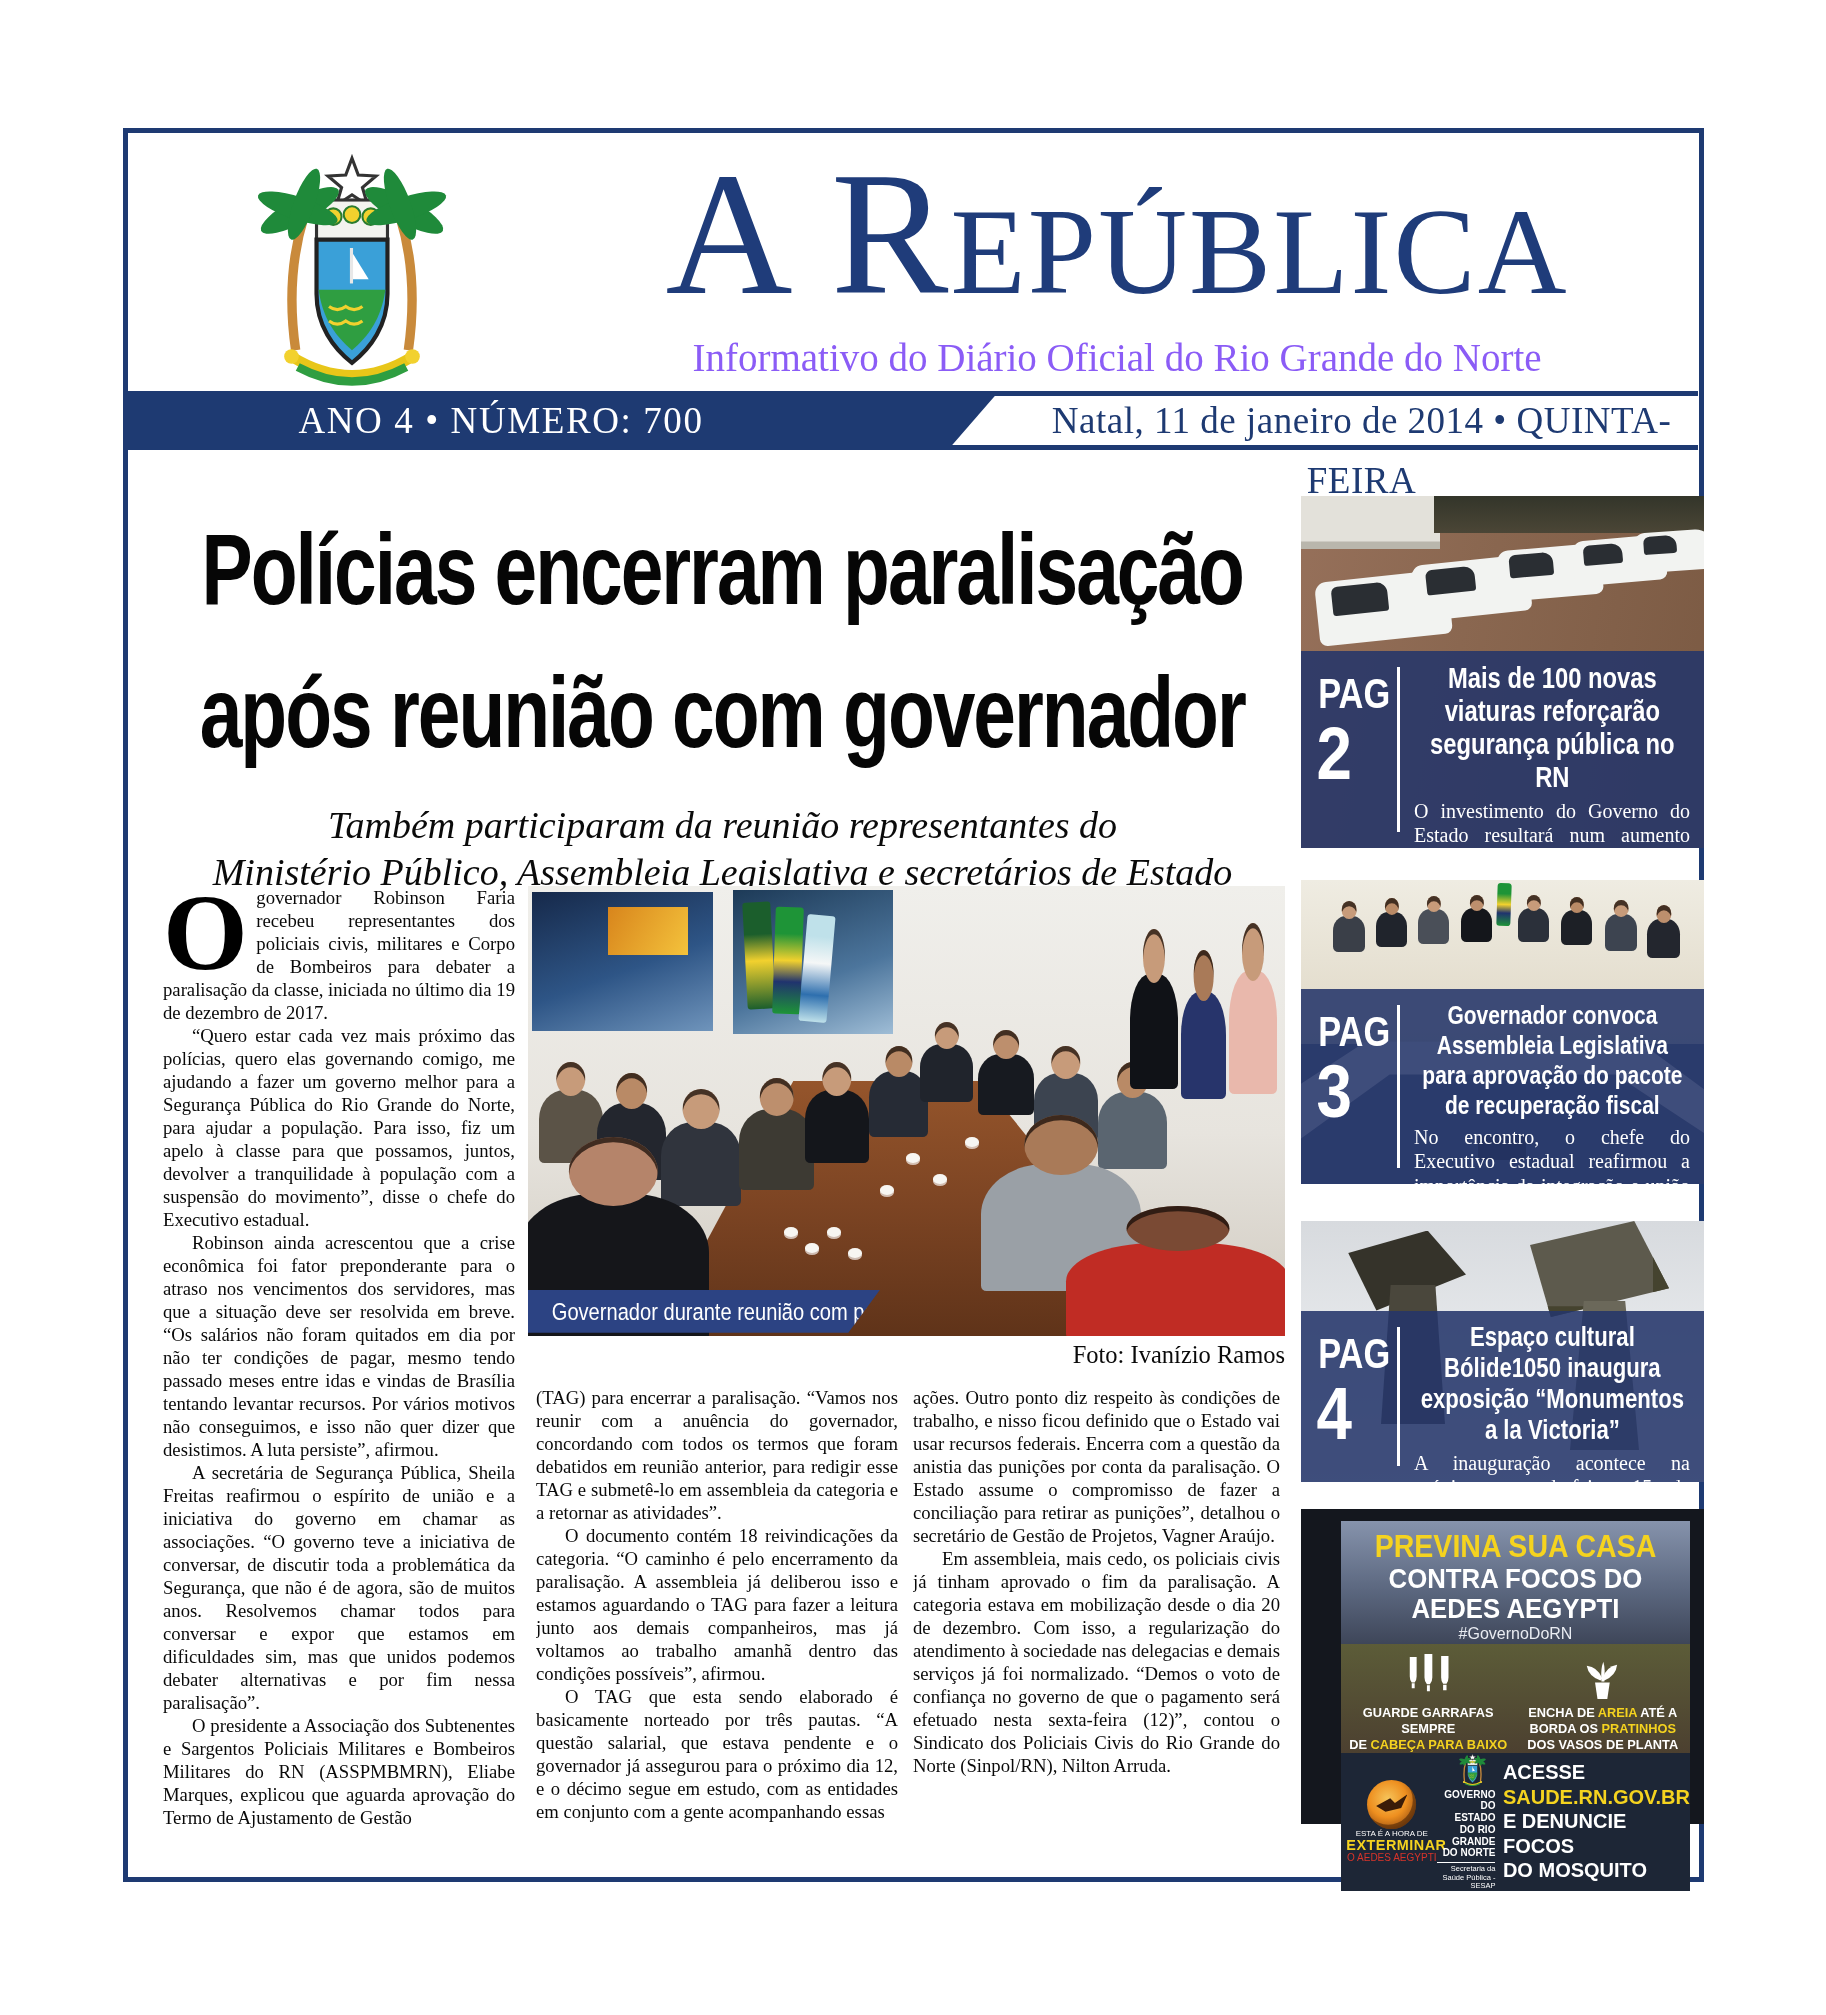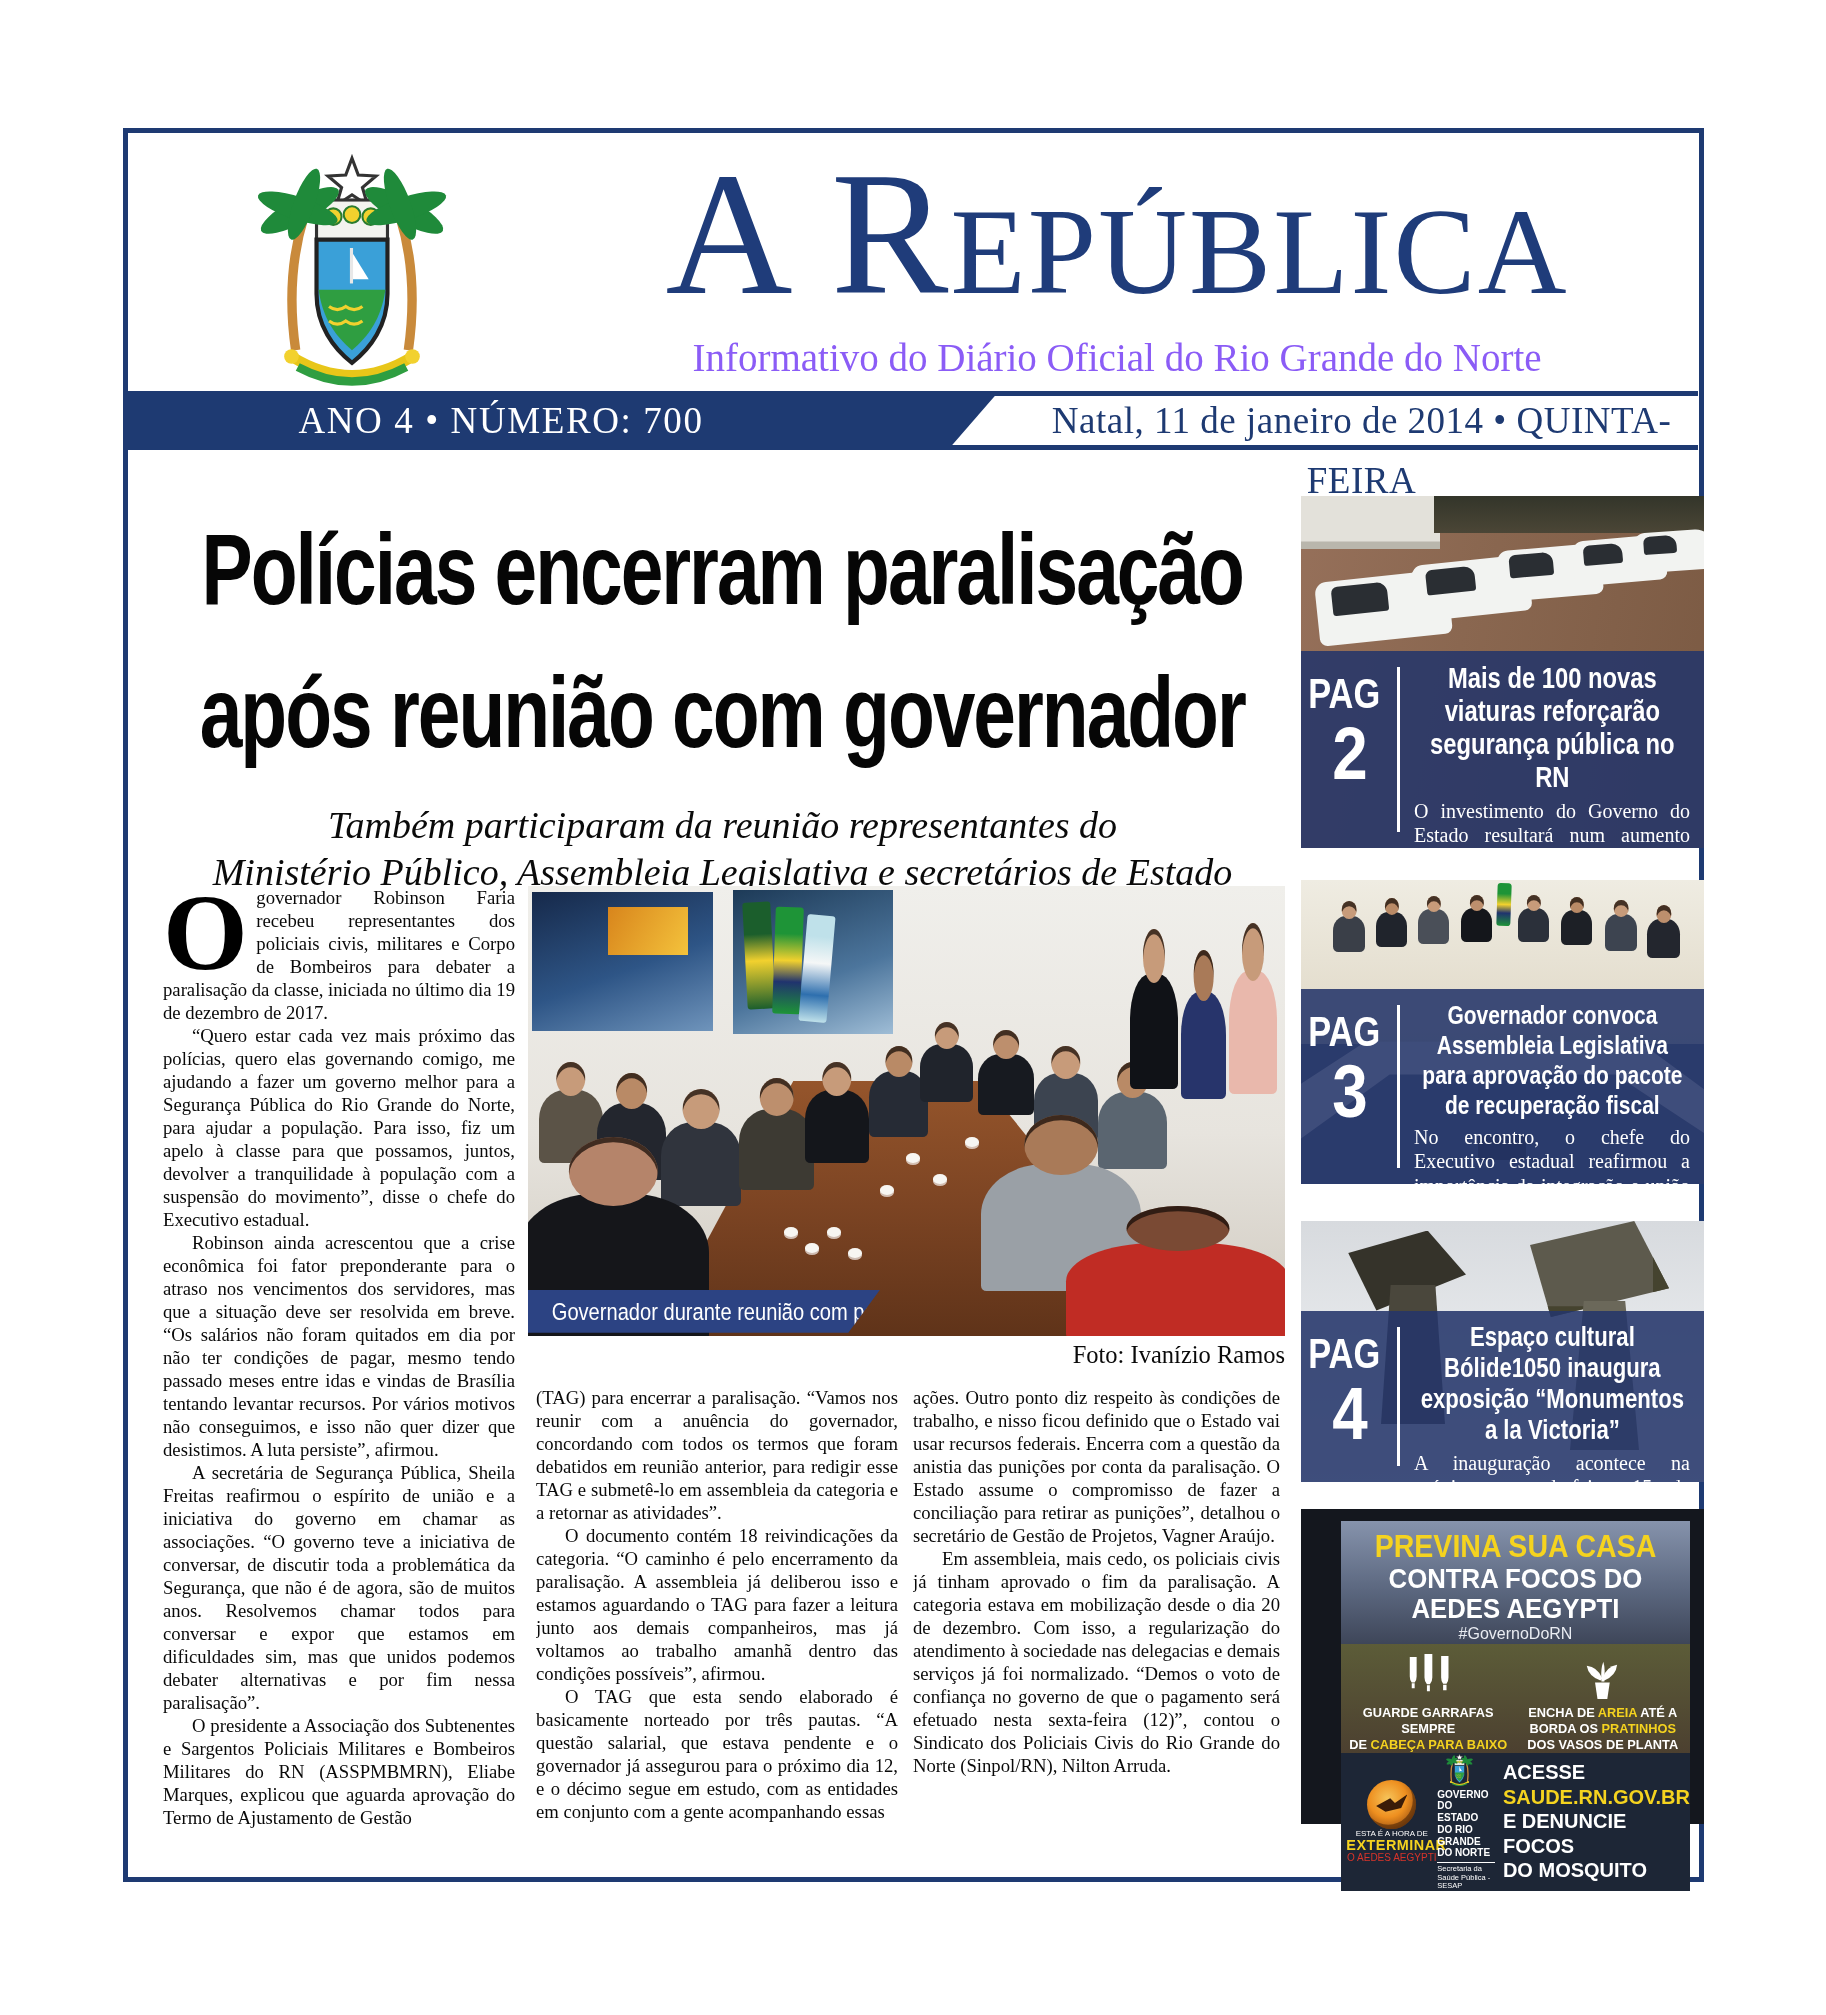--- a/index.html
+++ b/index.html
@@ -71,21 +71,21 @@
       clip-path:polygon(0 0,100% 0,91% 100%,0 100%);}
   .caption-band span{display:inline-block;transform:scaleX(.82);transform-origin:left center;
       font-family:"Liberation Sans", sans-serif;color:#fff;font-size:24.5px;line-height:43px;padding-left:29px;white-space:nowrap;}
   .credit{position:absolute;left:528px;top:1341px;width:757px;text-align:right;
       font-size:24.5px;color:#0a0a0a;}
 
   
   .pagbox{position:absolute;left:1301px;width:403px;overflow:hidden;}
   .pb-photo{position:absolute;inset:0;}
   .pb-overlay{position:absolute;left:0;right:0;bottom:0;background:rgba(36,54,106,.88);}
-  .pb-left{position:absolute;left:0;top:0;bottom:0;width:72px;text-align:right;color:#fff;
+  .pb-left{position:absolute;left:10px;top:0;bottom:0;width:72px;text-align:left;color:#fff;
       font-family:"Liberation Sans", sans-serif;font-weight:bold;}
   .pb-left .pag{display:block;font-size:43px;line-height:46px;margin-top:19px;transform:scaleX(.8);}
   .pb-left .num{display:block;font-size:75px;line-height:75px;transform:scaleX(.85);}
   .pb-divider{position:absolute;left:96px;top:16px;bottom:16px;width:3.2px;background:#fff;}
   .pb-text{position:absolute;left:113px;right:14px;top:0;bottom:0;color:#fff;}
   .pb-title{font-family:"Liberation Sans", sans-serif;font-weight:bold;text-align:center;
       font-size:29px;line-height:33px;margin-top:10.7px;white-space:pre-line;
       transform:scaleX(.82);transform-origin:center top;width:122%;margin-left:-11%;}
   .pb-body{font-size:20px;line-height:24.5px;text-align:justify;margin-top:5.3px;}
 
@@ -131,21 +131,21 @@
       font-family:"Liberation Sans", sans-serif;color:#fff;}
   .logo-camp{width:91px;text-align:center;margin-left:5.3px;}
   .camp-circle{width:49px;height:49px;margin:0 auto;border-radius:50%;
       background:radial-gradient(circle at 42% 38%,#f6c45a 0%,#ee8f1f 45%,#8a4410 85%,#57290a 100%);
       box-shadow:inset -3.2px -4.3px 0 rgba(40,15,0,.45);position:relative;}
   .camp-circle::after{content:'';position:absolute;left:18%;top:30%;width:64%;height:40%;
       background:#3a1c08;clip-path:polygon(0 60%,45% 20%,60% 45%,100% 0,80% 70%,30% 90%);}
   .camp-l1{font-size:8px;line-height:9.6px;}
   .camp-l2{color:#f5d31f;font-size:14.4px;line-height:15px;font-weight:bold;letter-spacing:0.5px;}
   .camp-l3{color:#d8342a;font-size:10px;line-height:10.7px;font-weight:normal;}
-  .logo-gov{width:123px;text-align:left;}
+  .logo-gov{width:123px;text-align:right;}
   .gov-crest{width:45px;height:34px;margin:0 auto;}
   .gov-l1{font-size:10px;line-height:11.7px;font-weight:bold;}
   .gov-l2{font-size:10px;line-height:11.7px;font-weight:bold;border-bottom:1.1px solid #fff;
       display:inline-block;padding-bottom:3px;margin-bottom:2.1px;}
   .gov-l3{font-size:7.5px;line-height:8.5px;}
   .ad-access{flex:1;font-weight:bold;font-size:20px;line-height:24.5px;padding-left:7.5px;}
   .ad-access .pre{white-space:pre-line;}
 
   .prelines{white-space:pre-line;}
 </style>

